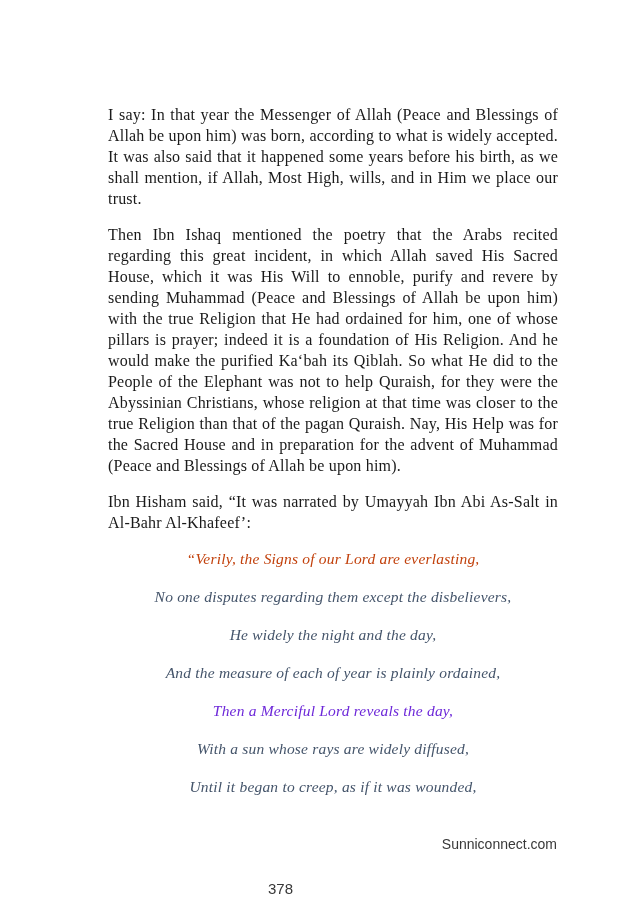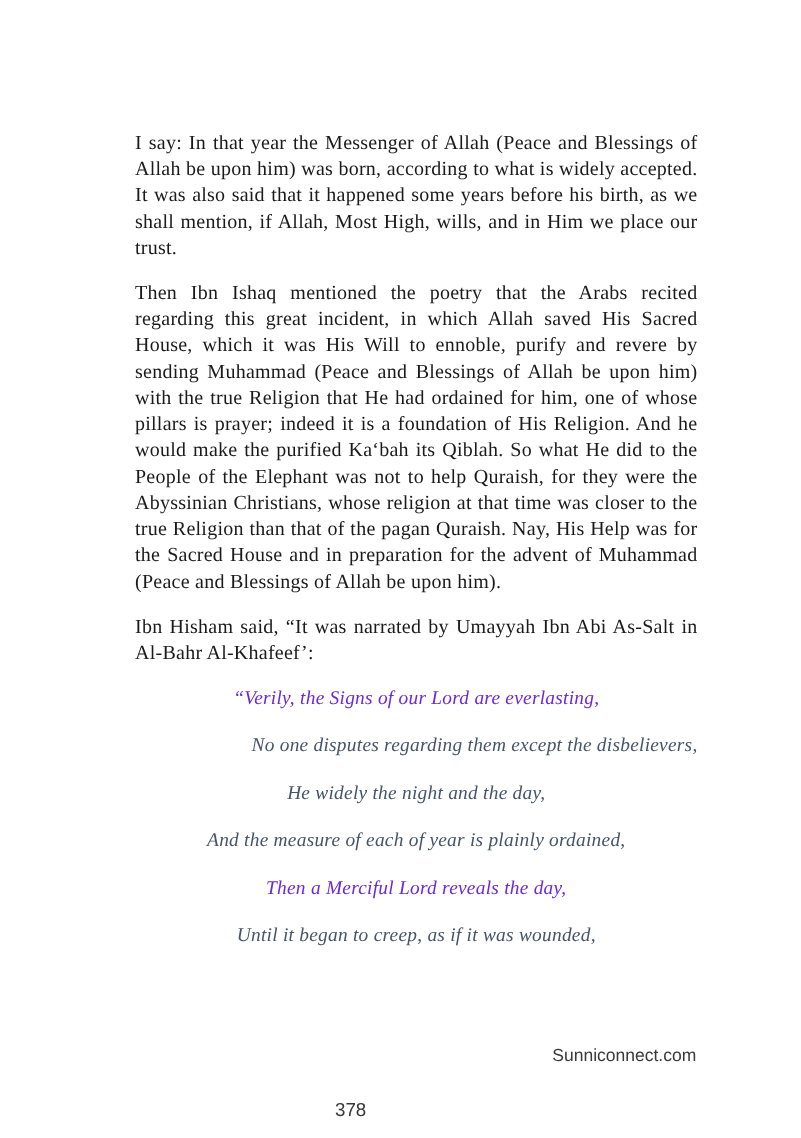--- a/index.html
+++ b/index.html
@@ -62,25 +62,26 @@
 
 <main class="text-column">
 
   <p class="body-para" style="color: rgb(26, 26, 26);">I say: In that year the Messenger of Allah (Peace and Blessings of Allah be upon him) was born, according to what is widely accepted. It was also said that it happened some years before his birth, as we shall mention, if Allah, Most High, wills, and in Him we place our trust.</p>
 
   <p class="body-para" style="color: rgb(26, 26, 26);">Then Ibn Ishaq mentioned the poetry that the Arabs recited regarding this great incident, in which Allah saved His Sacred House, which it was His Will to ennoble, purify and revere by sending Muhammad (Peace and Blessings of Allah be upon him) with the true Religion that He had ordained for him, one of whose pillars is prayer; indeed it is a foundation of His Religion. And he would make the purified Ka‘bah its Qiblah. So what He did to the People of the Elephant was not to help Quraish, for they were the Abyssinian Christians, whose religion at that time was closer to the true Religion than that of the pagan Quraish. Nay, His Help was for the Sacred House and in preparation for the advent of Muhammad (Peace and Blessings of Allah be upon him).</p>
 
   <p class="body-para" style="color: rgb(26, 26, 26);">Ibn Hisham said, “It was narrated by Umayyah Ibn Abi As-Salt in Al-Bahr Al-Khafeef’:</p>
 
   <div class="poem">
-    <p class="poem-line" style="color: #6d28d9;">“Verily, the Signs of our Lord are everlasting,</p>
-    <p class="poem-line" style="color: rgb(68, 84, 106); text-align: right;">No one disputes regarding them except the disbelievers,</p>
+    <p class="poem-line" style="color: #c2410c;">“Verily, the Signs of our Lord are everlasting,</p>
+    <p class="poem-line" style="color: rgb(68, 84, 106);">No one disputes regarding them except the disbelievers,</p>
     <p class="poem-line" style="color: rgb(68, 84, 106);">He widely the night and the day,</p>
     <p class="poem-line" style="color: rgb(68, 84, 106);">And the measure of each of year is plainly ordained,</p>
     <p class="poem-line" style="color: #6d28d9;">Then a Merciful Lord reveals the day,</p>
+    <p class="poem-line" style="color: rgb(68, 84, 106);">With a sun whose rays are widely diffused,</p>
     <p class="poem-line" style="color: rgb(68, 84, 106);">Until it began to creep, as if it was wounded,</p>
   </div>
 
 </main>
 
 <div class="site-credit">Sunniconnect.com</div>
 
 <div class="page-number">378</div>
 
 </body></html>

